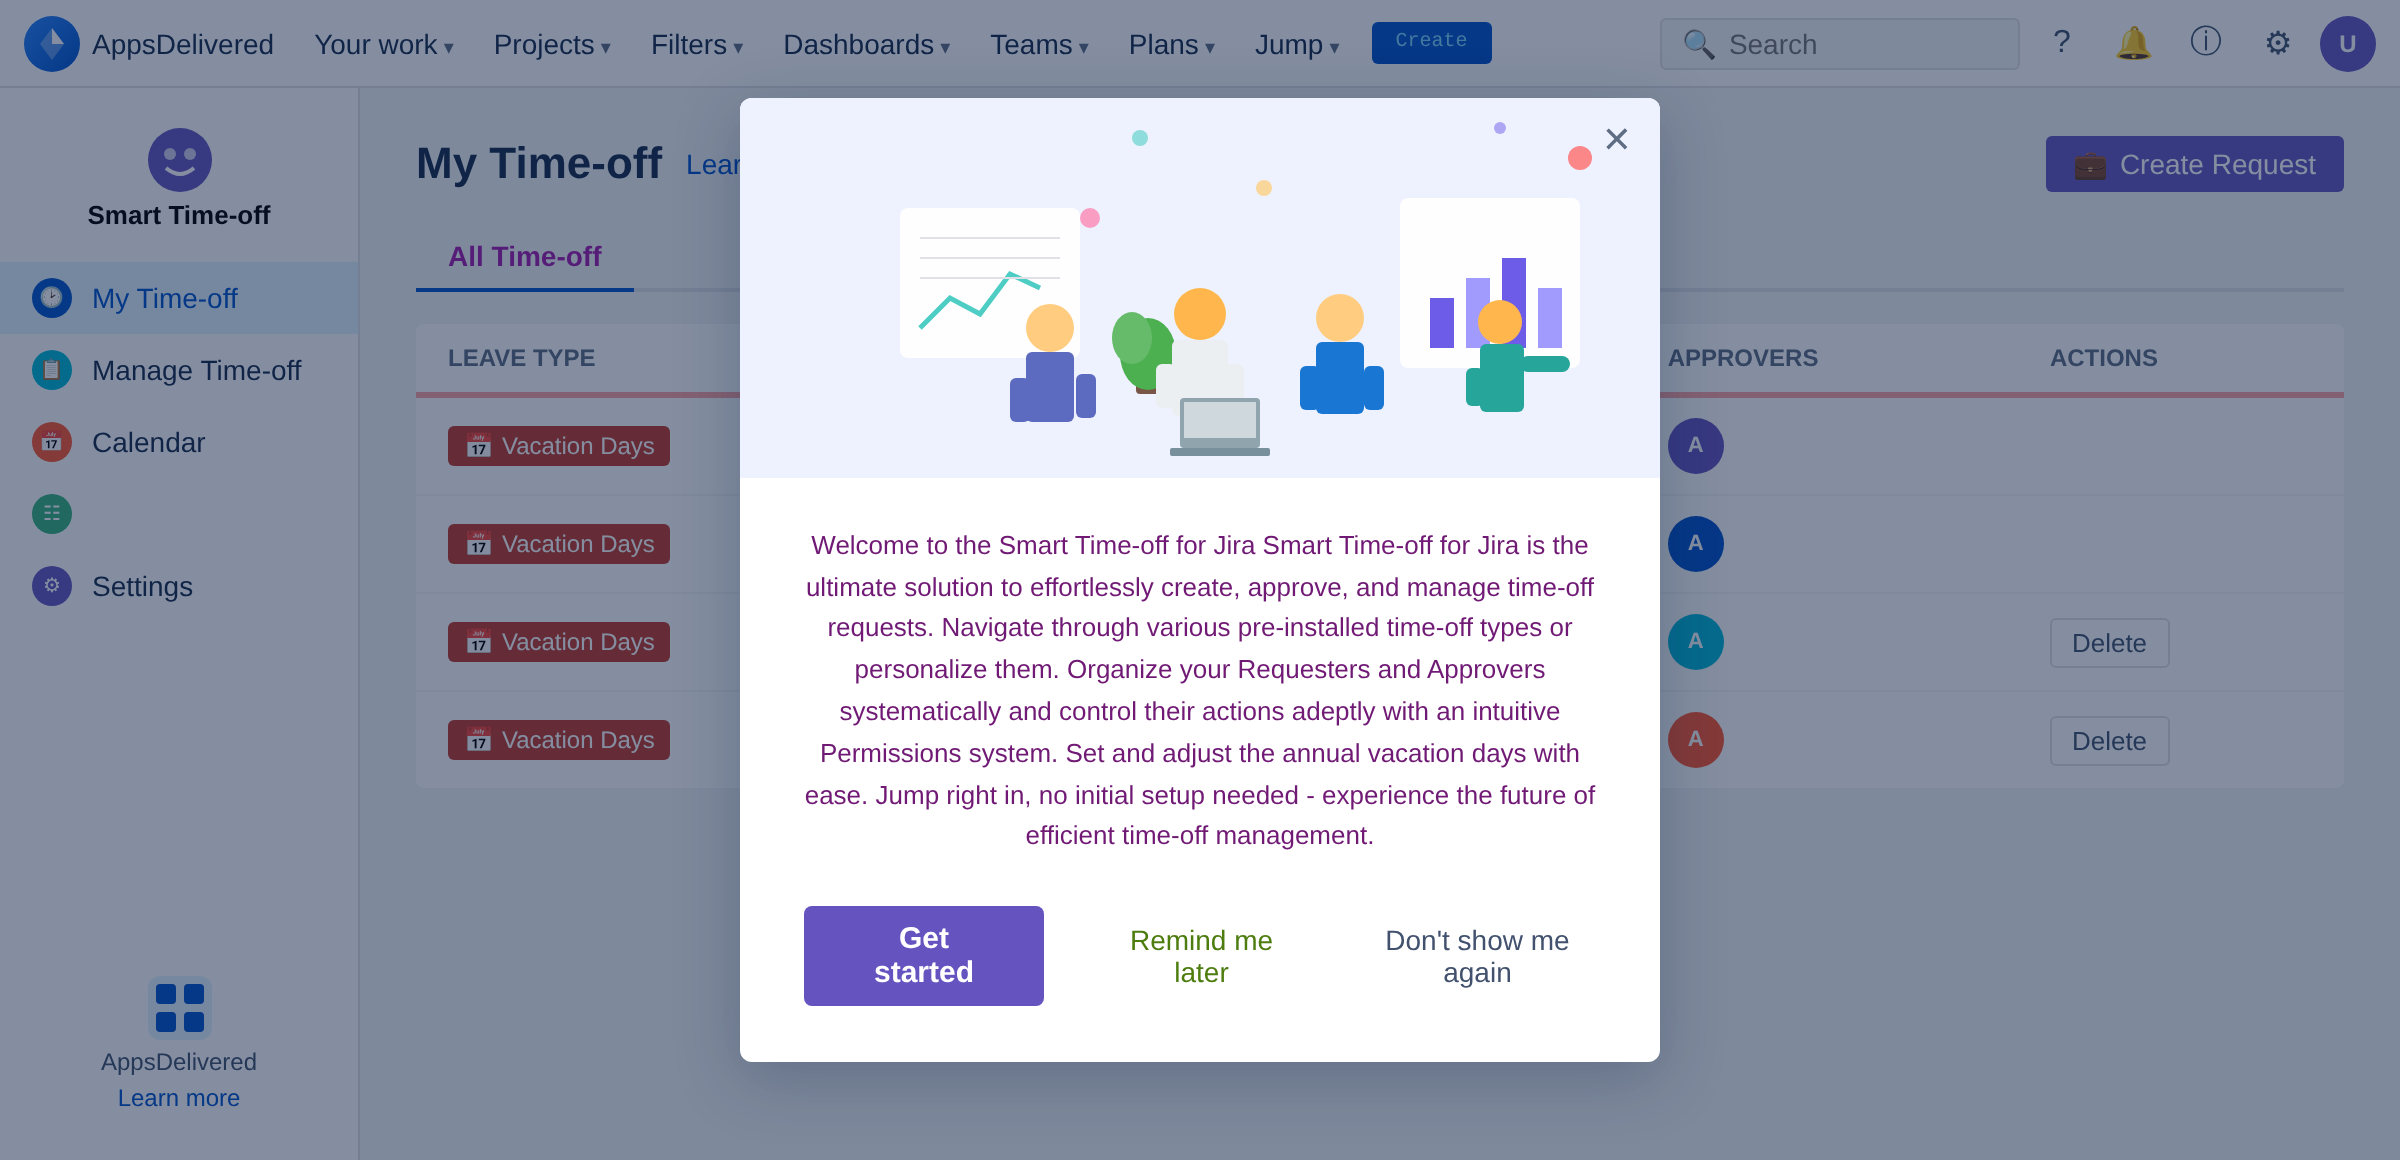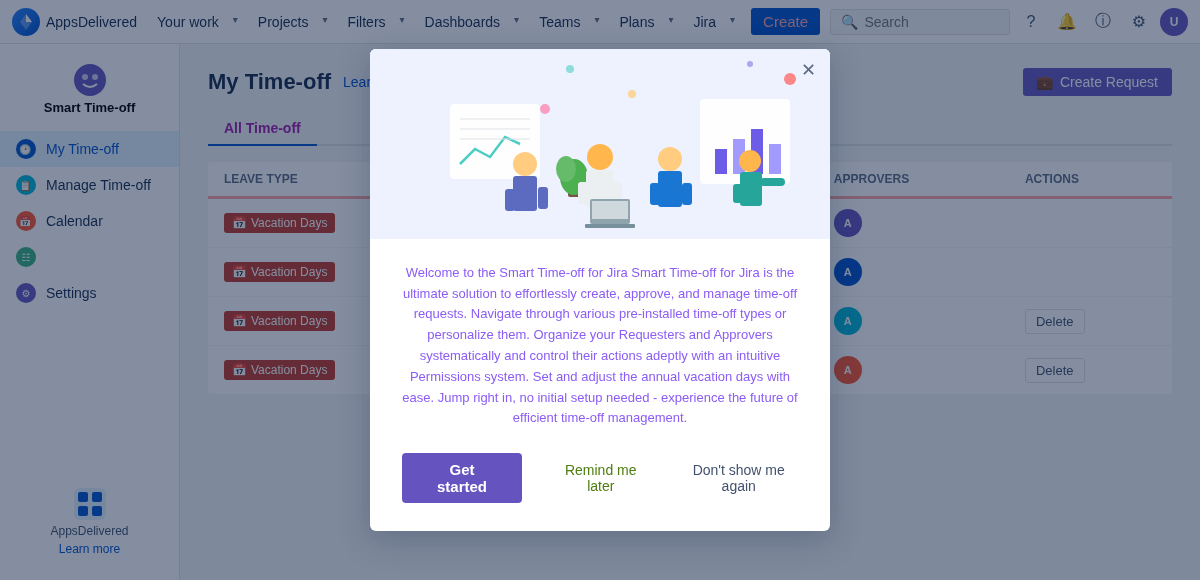--- a/index.html
+++ b/index.html
@@ -9,26 +9,26 @@
     .topnav {
       display: flex; align-items: center; background: #fff; height: 44px;
       padding: 0 12px; border-bottom: 1px solid #dfe1e6; position: relative; z-index: 100;
       gap: 4px;
     }
     .topnav-logo { display: flex; align-items: center; gap: 6px; margin-right: 8px; }
     .topnav-logo-icon { width: 28px; height: 28px; }
     .topnav-app-name { font-size: 14px; color: #172b4d; font-weight: 500; white-space: nowrap; }
     .topnav-item {
       padding: 4px 8px; border-radius: 3px; cursor: pointer; font-size: 14px;
-      color: #172b4d; display: flex; align-items: flex-start; gap: 14px; white-space: nowrap;
+      color: #172b4d; display: flex; align-items: flex-end; gap: 3px; white-space: nowrap;
     }
     .topnav-item .chevron { font-size: 10px; color: #5e6c84; }
     .topnav-create {
-      background: #0052cc; color: #fca5a5; padding: 5px 12px; border-radius: 3px;
-      cursor: pointer; font-size: 15px; font-weight: 500; border: none; margin-left: 4px;
+      background: #0052cc; color: #7dd3fc; padding: 5px 12px; border-radius: 3px;
+      cursor: pointer; font-size: 10px; font-weight: 500; border: none; margin-left: 4px; font-family: Liberation Mono, monospace;
     }
     .topnav-right { margin-left: auto; display: flex; align-items: center; gap: 6px; }
     .search-bar {
       display: flex; align-items: center; background: #f4f5f7; border: 1px solid #dfe1e6;
       border-radius: 3px; padding: 4px 10px; gap: 6px; width: 180px;
     }
     .search-icon { color: #5e6c84; font-size: 14px; }
     .search-input { border: none; background: transparent; outline: none; font-size: 14px; color: #172b4d; width: 120px; }
     .nav-icon-btn {
       width: 30px; height: 30px; border-radius: 50%; display: flex; align-items: center;
@@ -126,21 +126,21 @@
     }
     .modal {
       background: #fff; border-radius: 6px; width: 460px; max-width: 95vw;
       overflow: hidden; box-shadow: 0 8px 32px rgba(9,30,66,0.25);
     }
     .modal-image {
       width: 100%; height: 190px; background: linear-gradient(135deg, #e8f0fe 0%, #ede7f6 50%, #e3f2fd 100%);
       display: flex; align-items: center; justify-content: center; overflow: hidden; position: relative;
     }
     .modal-body { padding: 24px 32px 28px; text-align: center; }
-    .modal-text { font-size: 13px; color: #8b5cf6; line-height: 1.6; margin-bottom: 24px; }
+    .modal-text { font-size: 13px; color: #701a75; line-height: 1.6; margin-bottom: 24px; }
     .modal-actions { display: flex; align-items: center; justify-content: center; gap: 32px; }
     .get-started-btn {
       background: #6554c0; color: #fff; padding: 8px 24px; border-radius: 4px;
       cursor: pointer; font-size: 15px; font-weight: 600; border: none;
     }
     .remind-later { font-size: 14px; color: #4d7c0f; cursor: pointer; }
     .dont-show { font-size: 14px; color: #42526e; cursor: pointer; }
 
     
     .close-modal { position: absolute; top: 10px; right: 14px; font-size: 18px; color: #5e6c84; cursor: pointer; z-index: 10; }
@@ -181,21 +181,21 @@
   </div>
   <div class="topnav-item">
     <span>Teams</span>
     <span class="chevron">▾</span>
   </div>
   <div class="topnav-item">
     <span>Plans</span>
     <span class="chevron">▾</span>
   </div>
   <div class="topnav-item">
-    <span>Jira</span>
+    <span>Jump</span>
     <span class="chevron">▾</span>
   </div>
   <button class="topnav-create">Create</button>
 
   <div class="topnav-right">
     <div class="search-bar">
       <span class="search-icon">🔍</span>
       <input class="search-input" type="text" placeholder="Search" style="">
     </div>
     <div class="nav-icon-btn">?</div>

